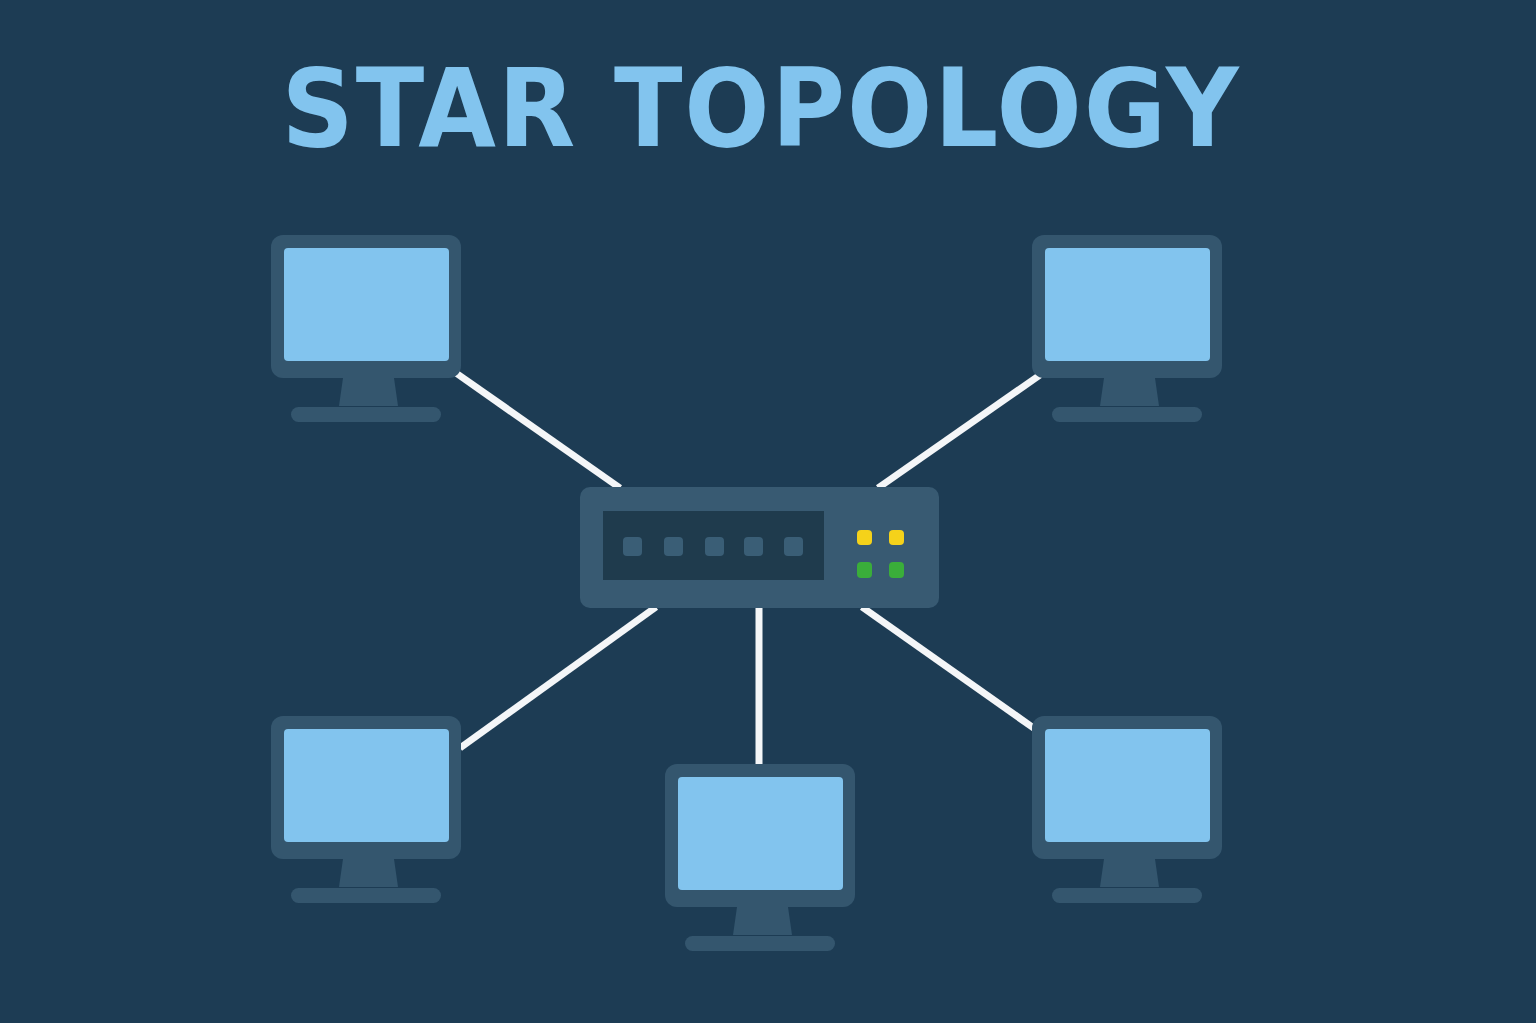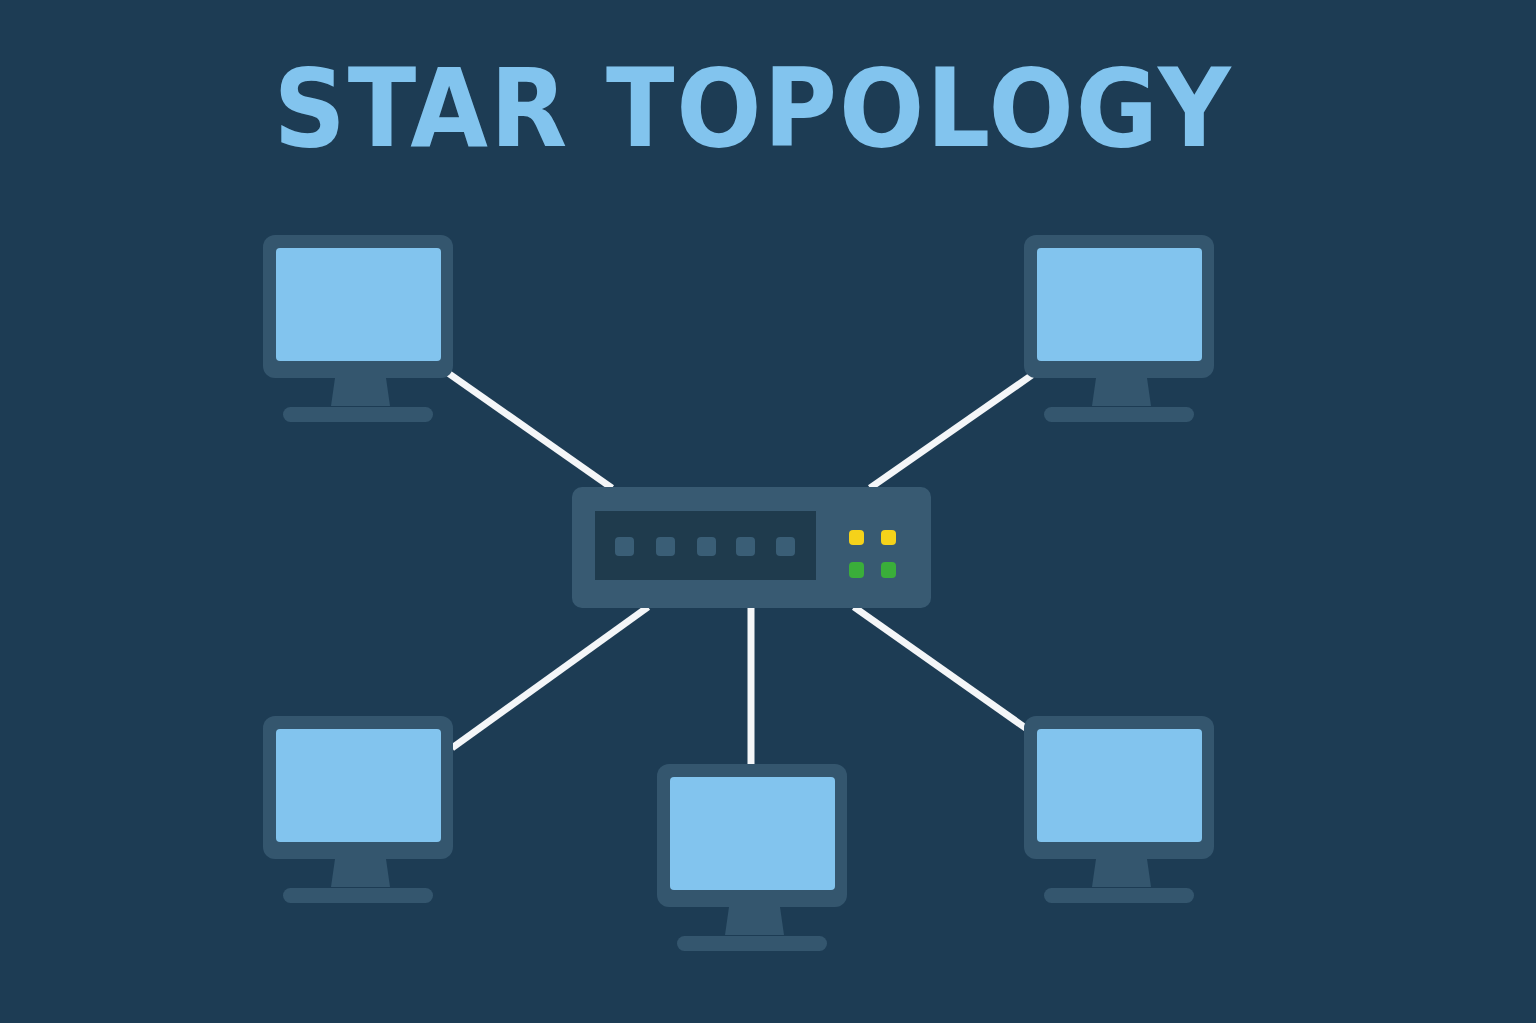--- a/index.html
+++ b/index.html
@@ -2,21 +2,21 @@
 <html><head>
 <meta charset="utf-8">
 <style>
   html, body { margin: 0; padding: 0; }
   body {
     width: 1536px; height: 1023px; overflow: hidden;
     background: #1d3c54;
     position: relative;
     font-family: "DejaVu Sans", sans-serif;
   }
-  .canvas { position: absolute; left: 8px; top: 0; width: 1236px; height: 1023px; }
+  .canvas { position: absolute; left: 16px; top: 0; width: 1236px; height: 1023px; }
   .title {
     position: absolute; left: 0; top: 44px; width: 1490px;
     text-align: center;
     font-family: "DejaVu Sans", sans-serif;
     font-weight: bold;
     font-size: 108px;
     letter-spacing: 2px;
     line-height: 130px;
     color: #82c4ee;
     transform: scaleX(0.93);

